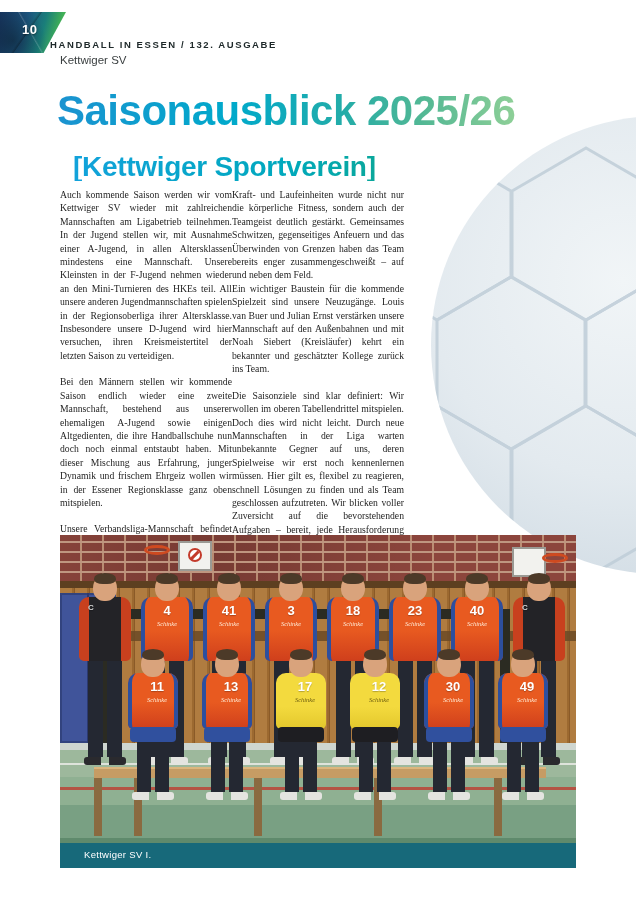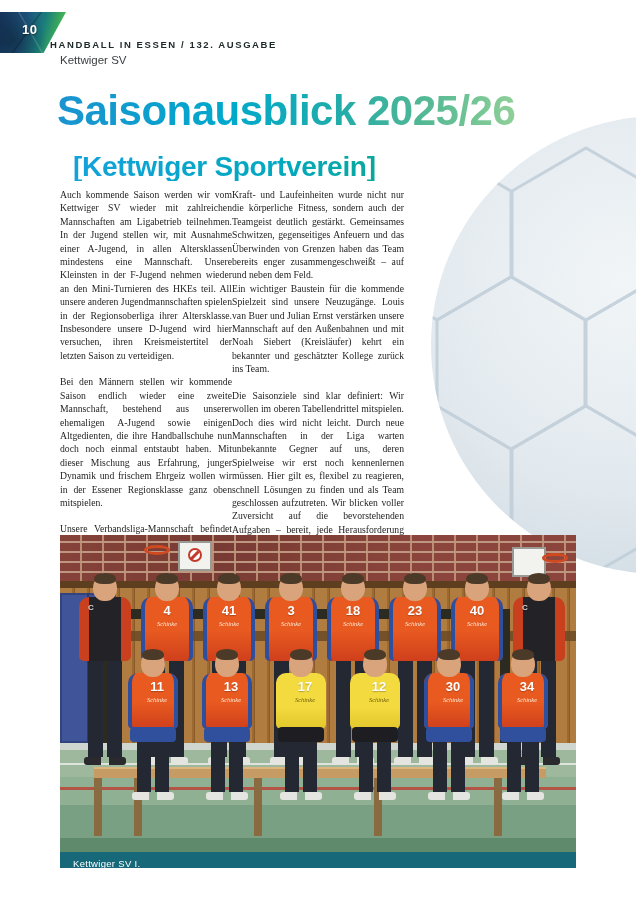--- a/index.html
+++ b/index.html
@@ -113,22 +113,22 @@
     background:linear-gradient(90deg,#242832 0 44%,transparent 44% 56%,#242832 56%);}
   .front-row .legs{height:50px;width:32px;}
   .shorts{display:none;}
   .front-row .shorts{display:block;width:46px;height:15px;background:#30509e;border-radius:4px;margin-top:-2px;}
   .front-row .player.keeper .shorts{background:#1e1e22;}
   .feet{width:42px;height:8px;border-radius:3px;
     background:linear-gradient(90deg,#e4e4e0 0 40%,transparent 40% 60%,#e4e4e0 60%);}
   .player.coach .feet{background:linear-gradient(90deg,#2a2a2e 0 40%,transparent 40% 60%,#2a2a2e 60%);}
 
   
-  .caption{position:absolute;left:0;right:0;bottom:0;height:16px;background:#17697a;
-    color:#fff;font-size:9.5px;line-height:23px;padding-left:13px;letter-spacing:.3px;}
+  .caption{position:absolute;left:0;right:0;bottom:0;height:25px;background:#17697a;
+    color:#fff;font-size:9.5px;line-height:23px;padding-left:24px;letter-spacing:.3px;}
 </style>
 </head>
 <body>
 
 <div class="page">
 
   <div class="page-badge">
     <span class="num">10</span>
   </div>
 
@@ -353,21 +353,21 @@
             <span class="sponsor">Schinke</span>
           </div>
           <div class="shorts"></div>
           <div class="legs"></div>
           <div class="feet"></div>
         </div>
 
         <div class="player field">
           <div class="head"></div>
           <div class="torso">
-            <span class="num">34</span>
+            <span class="num">49</span>
             <span class="sponsor">Schinke</span>
           </div>
           <div class="shorts"></div>
           <div class="legs"></div>
           <div class="feet"></div>
         </div>
 
     </div>
 
     <figcaption class="caption">Kettwiger SV I.</figcaption>

